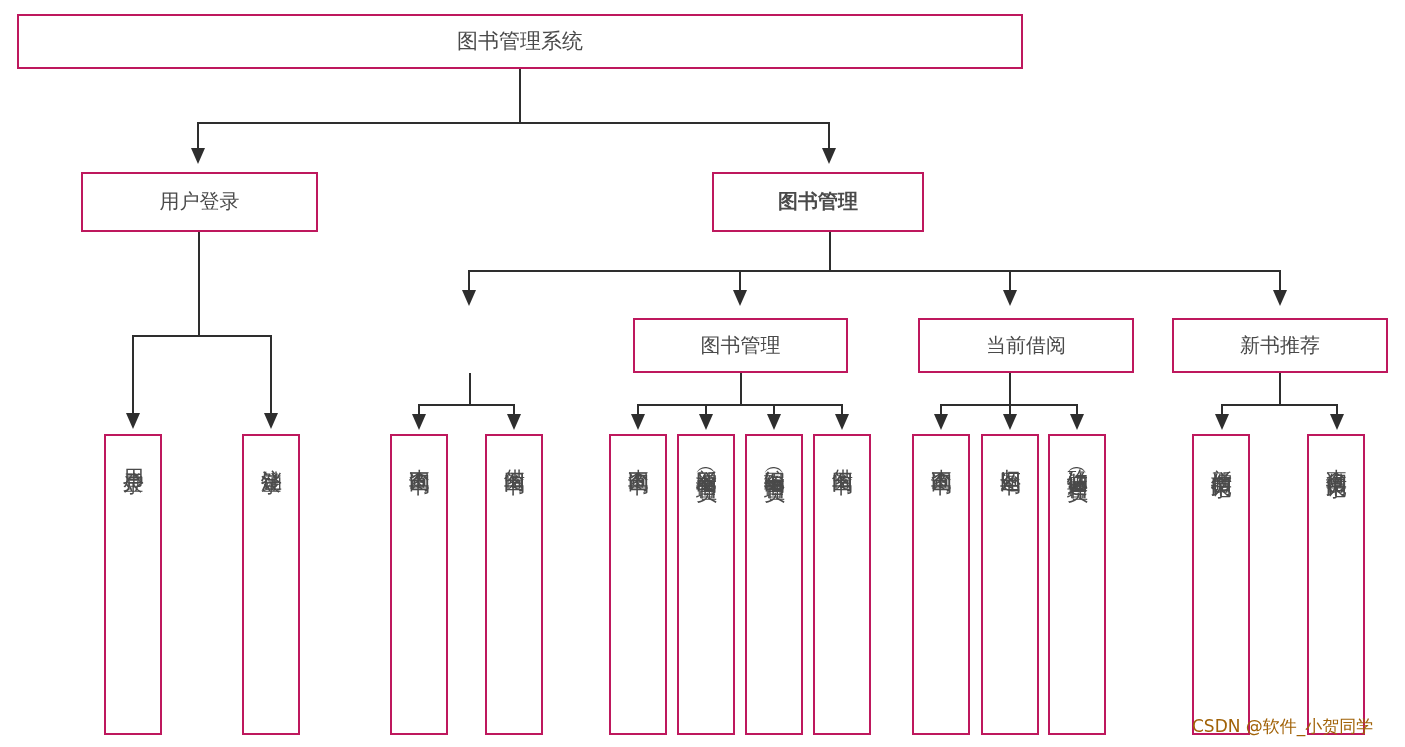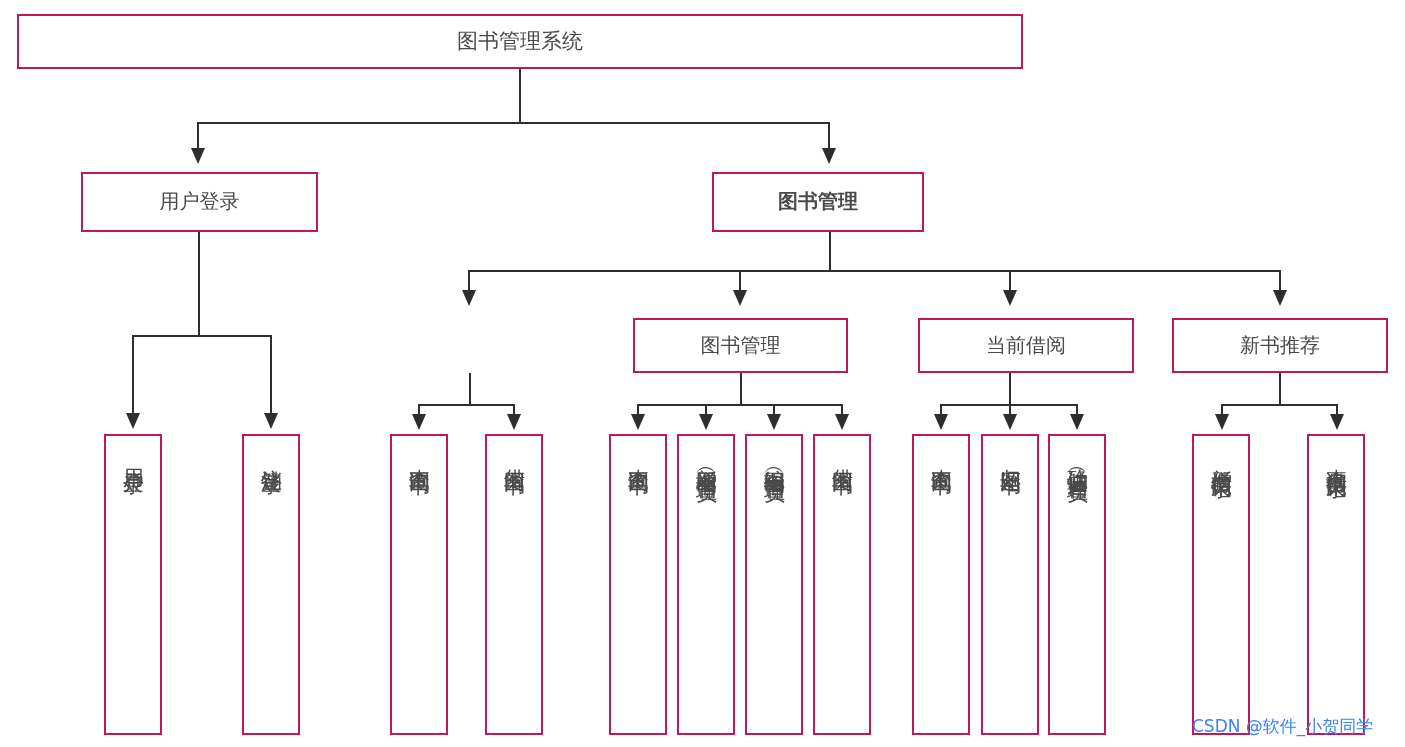--- a/index.html
+++ b/index.html
@@ -65,21 +65,21 @@
     width: 0;
     height: 0;
     border-left: 7px solid transparent;
     border-right: 7px solid transparent;
     border-top: 16px solid #2e2e2e;
   }
 
   
   #watermark {
     position: absolute;
-    color: #3b82f6;
+    color: #a16207;
     font-size: 17px;
     white-space: nowrap;
     user-select: none;
     font-family: "DejaVu Sans", "Liberation Sans", sans-serif;
   }
 </style>
 </head>
 <body>
 
 <div id="canvas">

